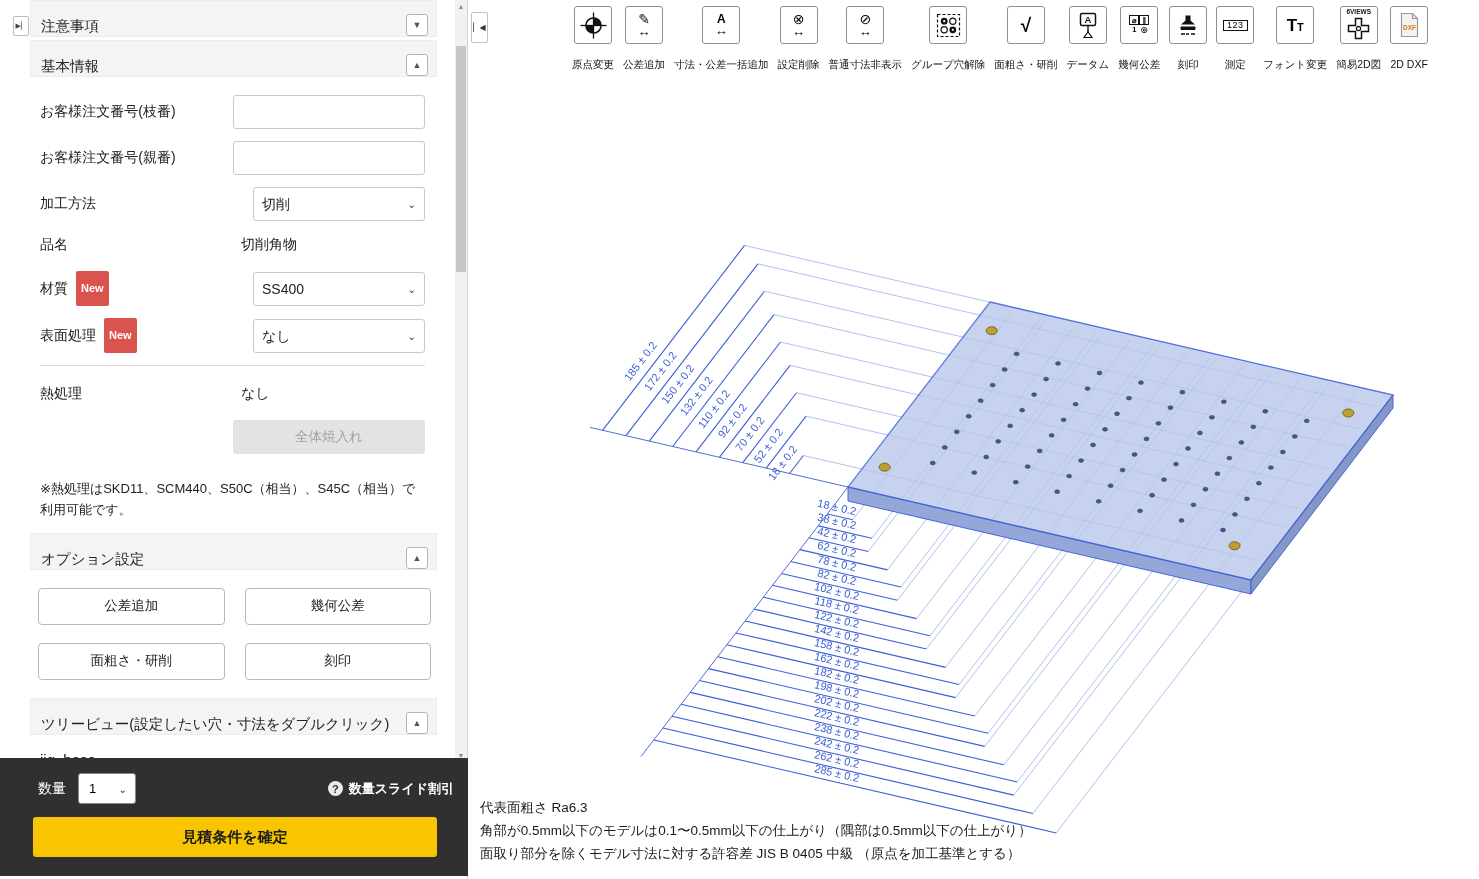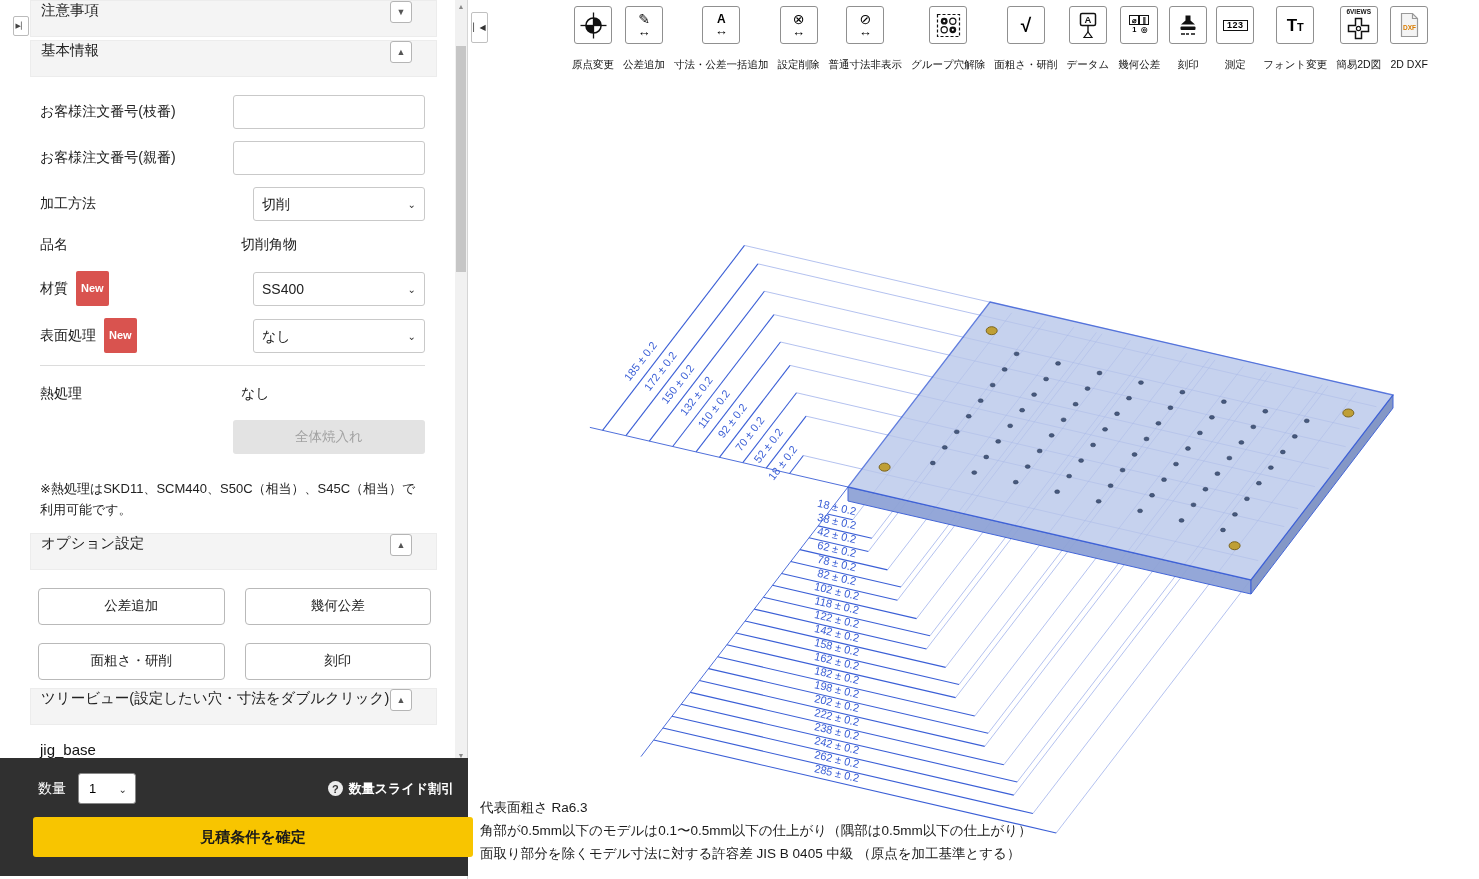--- a/index.html
+++ b/index.html
@@ -4,22 +4,22 @@
 <style>
   *{box-sizing:border-box;margin:0;padding:0}
   html,body{width:1479px;height:879px;overflow:hidden;background:#fff;
     font-family:"Liberation Sans","DejaVu Sans",sans-serif;color:#222}
 
   
   .sidebar{position:absolute;left:0;top:0;width:468px;height:879px;background:#fff;border-right:1px solid #d5d5d5}
   .side-scroll{position:absolute;left:0;top:0;width:455px;height:762px;overflow:hidden}
   .collapse-tab{position:absolute;left:13px;top:16px;width:16px;height:20px;border:1px solid #bbb;background:#fff;
     font-size:7px;color:#444;display:flex;align-items:center;justify-content:center;border-radius:2px;cursor:pointer;z-index:3}
-  .sec{margin:0 18px 0 30px;height:37px;background:#f4f4f4;border:1px solid #ececec;display:flex;align-items:flex-start;
-    padding:0 24px 0 10px;font-size:14.5px;color:#222}
+  .sec{margin:0 18px 0 30px;height:37px;background:#f4f4f4;border:1px solid #ececec;display:flex;align-items:flex-end;
+    padding:0 8px 0 10px;font-size:14.5px;color:#222}
   .sec + .sec{margin-top:3px}
   .sec .t{flex:1}
   .caret-btn{width:22px;height:22px;background:#fff;border:1px solid #b5b5b5;border-radius:3px;font-size:9px;color:#555;
     display:flex;align-items:center;justify-content:center;cursor:pointer}
   .form{padding:18px 30px 12px 40px}
   .frow{display:flex;align-items:center;margin-bottom:12px;min-height:34px}
   .frow.slim{min-height:24px;margin-bottom:14px}
   .lbl{flex:1;font-size:14px;color:#222;display:flex;align-items:center;gap:8px}
   .ctl{width:192px}
   .ctl.plain{font-size:14px;padding-left:8px}
@@ -27,42 +27,42 @@
   .selwrap{position:relative;width:172px}
   select.sel{width:100%;height:34px;border:1px solid #c9c9c9;border-radius:3px;padding:0 24px 0 8px;font-size:14px;
     background:#fff;appearance:none;-webkit-appearance:none;color:#222}
   .chev{position:absolute;right:9px;top:50%;transform:translateY(-50%);font-size:10px;color:#333;pointer-events:none}
   .badge{background:#d9534f;color:#fff;font-size:11px;padding:12px 5px;border-radius:2px;line-height:1;font-weight:bold}
   hr.div{border:none;border-top:1px solid #dcdcdc;margin:6px 0 16px}
   .quench{width:192px;height:34px;background:#e3e3e3;color:#a2a2a2;border:none;border-radius:3px;font-size:13.5px}
   .note{font-size:13px;color:#222;line-height:1.65;margin-top:24px}
   .optgrid{display:grid;grid-template-columns:1fr 1fr;gap:18px 20px;padding:18px 24px 8px 38px}
   .optbtn{height:37px;background:#fff;border:1px solid #b9b9b9;border-radius:4px;font-size:13.5px;color:#222;cursor:pointer}
-  .tree-header{}
+  .tree-header{margin-top:10px}
   .treewrap{padding:16px 0 0 40px}
   .tree-root{font-size:15px;color:#111}
 
   
   .sb-track{position:absolute;left:455px;top:0;width:12px;height:762px;background:#f1f1f1}
   .sb-thumb{position:absolute;left:1px;top:46px;width:10px;height:226px;background:#c6c6c6}
   .sb-arrow{position:absolute;left:0;width:12px;height:13px;color:#8a8a8a;font-size:7px;display:flex;align-items:center;justify-content:center}
 
   
   .footerbar{position:absolute;left:0;bottom:3px;width:468px;height:118px;background:#303030;z-index:5}
   .qrow{display:flex;align-items:center;padding:15px 14px 0 38px;gap:12px}
   .qlabel{color:#fff;font-size:14px}
   .qselwrap{position:relative;width:58px}
   select.qsel{width:100%;height:31px;border:1px solid #888;border-radius:3px;background:#fff;font-size:13px;
     padding:0 18px 0 10px;appearance:none;-webkit-appearance:none}
   .discount{margin-left:auto;display:flex;align-items:center;gap:6px;color:#fff;font-size:13px;font-weight:bold;
     text-decoration:none;cursor:pointer}
   .discount .txt{}
   .qicon{width:15px;height:15px;border-radius:50%;background:#ececec;color:#333;font-size:11px;font-weight:bold;
     display:flex;align-items:center;justify-content:center}
-  .confirm{display:block;margin:13px 15px 0 33px;width:440px;height:40px;background:#f8c500;border:none;border-radius:3px;
+  .confirm{display:block;margin:13px 15px 0 33px;width:404px;height:40px;background:#f8c500;border:none;border-radius:3px;
     font-size:15px;font-weight:bold;color:#1a1a1a;cursor:pointer}
 
   
   .main{position:absolute;left:468px;top:0;width:1011px;height:879px;background:#fff}
   .vp-collapse{position:absolute;left:3px;top:12px;width:17px;height:31px;background:#fff;border:1px solid #c0c0c0;
     border-radius:2px;font-size:8px;color:#333;display:flex;align-items:center;justify-content:center;cursor:pointer;z-index:4}
   .toolbar{position:absolute;left:104px;top:6px;display:flex;gap:9px;align-items:flex-start;z-index:3}
   .tb-item{display:flex;flex-direction:column;align-items:center}
   .tb-btn{position:relative;width:38px;height:38px;background:#fff;border:1px solid #909090;border-radius:3px;
     display:flex;align-items:center;justify-content:center;cursor:pointer;padding:0}
@@ -485,21 +485,21 @@
               <rect x="4.5" y="13.5" width="15" height="3.5" rx="1" fill="#111"></rect>
               <path d="M5,21 h4 M10,21 h3 M15,21 h4" stroke="#111" stroke-width="1.6"></path>
             </svg>
           </span>
         </button>
         <div class="tb-label">刻印</div>
       </div>
       <div class="tb-item">
         <button class="tb-btn">
           <span class="tb-ic">
-            <span style="border:1.4px solid #111;font-size:9px;font-weight:bold;padding:0 3px;letter-spacing:.5px;line-height:1">123</span>
+            <span style="border:1.4px solid #111;font-size:9px;font-weight:normal;padding:0 3px;letter-spacing:.5px;line-height:1">123</span>
           </span>
         </button>
         <div class="tb-label">測定</div>
       </div>
       <div class="tb-item">
         <button class="tb-btn">
           <span class="tb-ic">
             <span style="font-weight:bold;line-height:1"><span style="font-size:17px">T</span><span style="font-size:11px">T</span></span>
           </span>
         </button>

